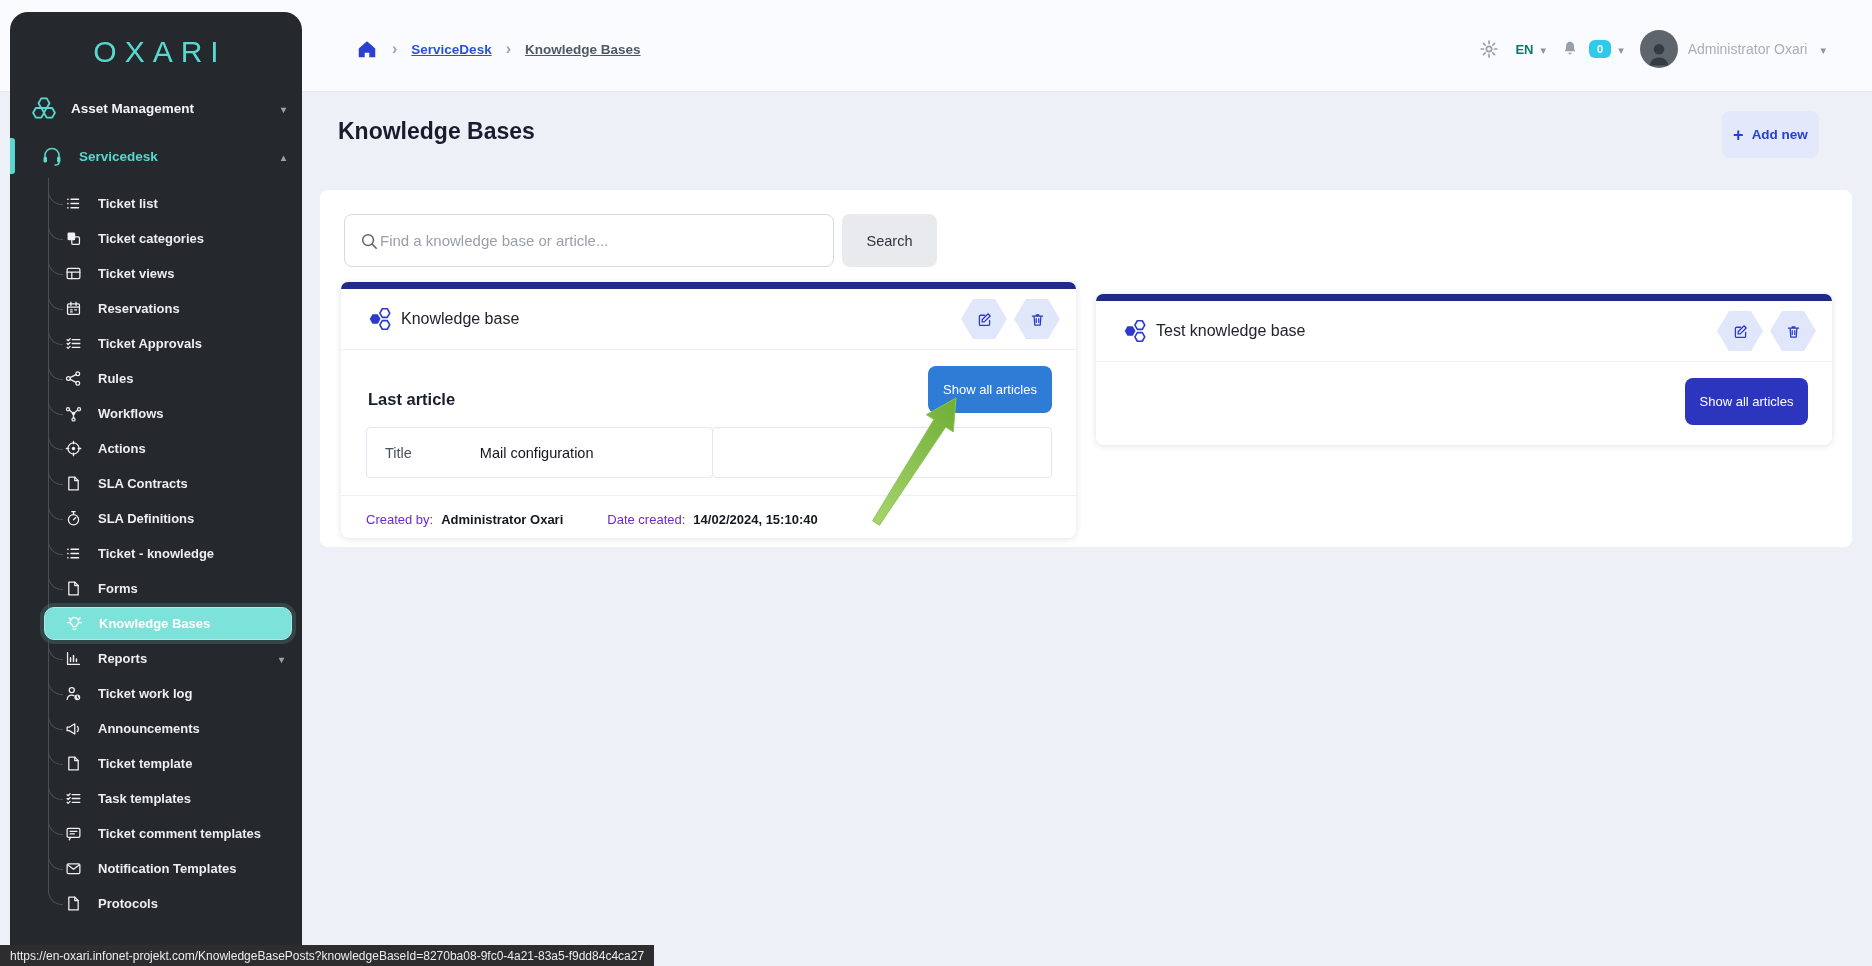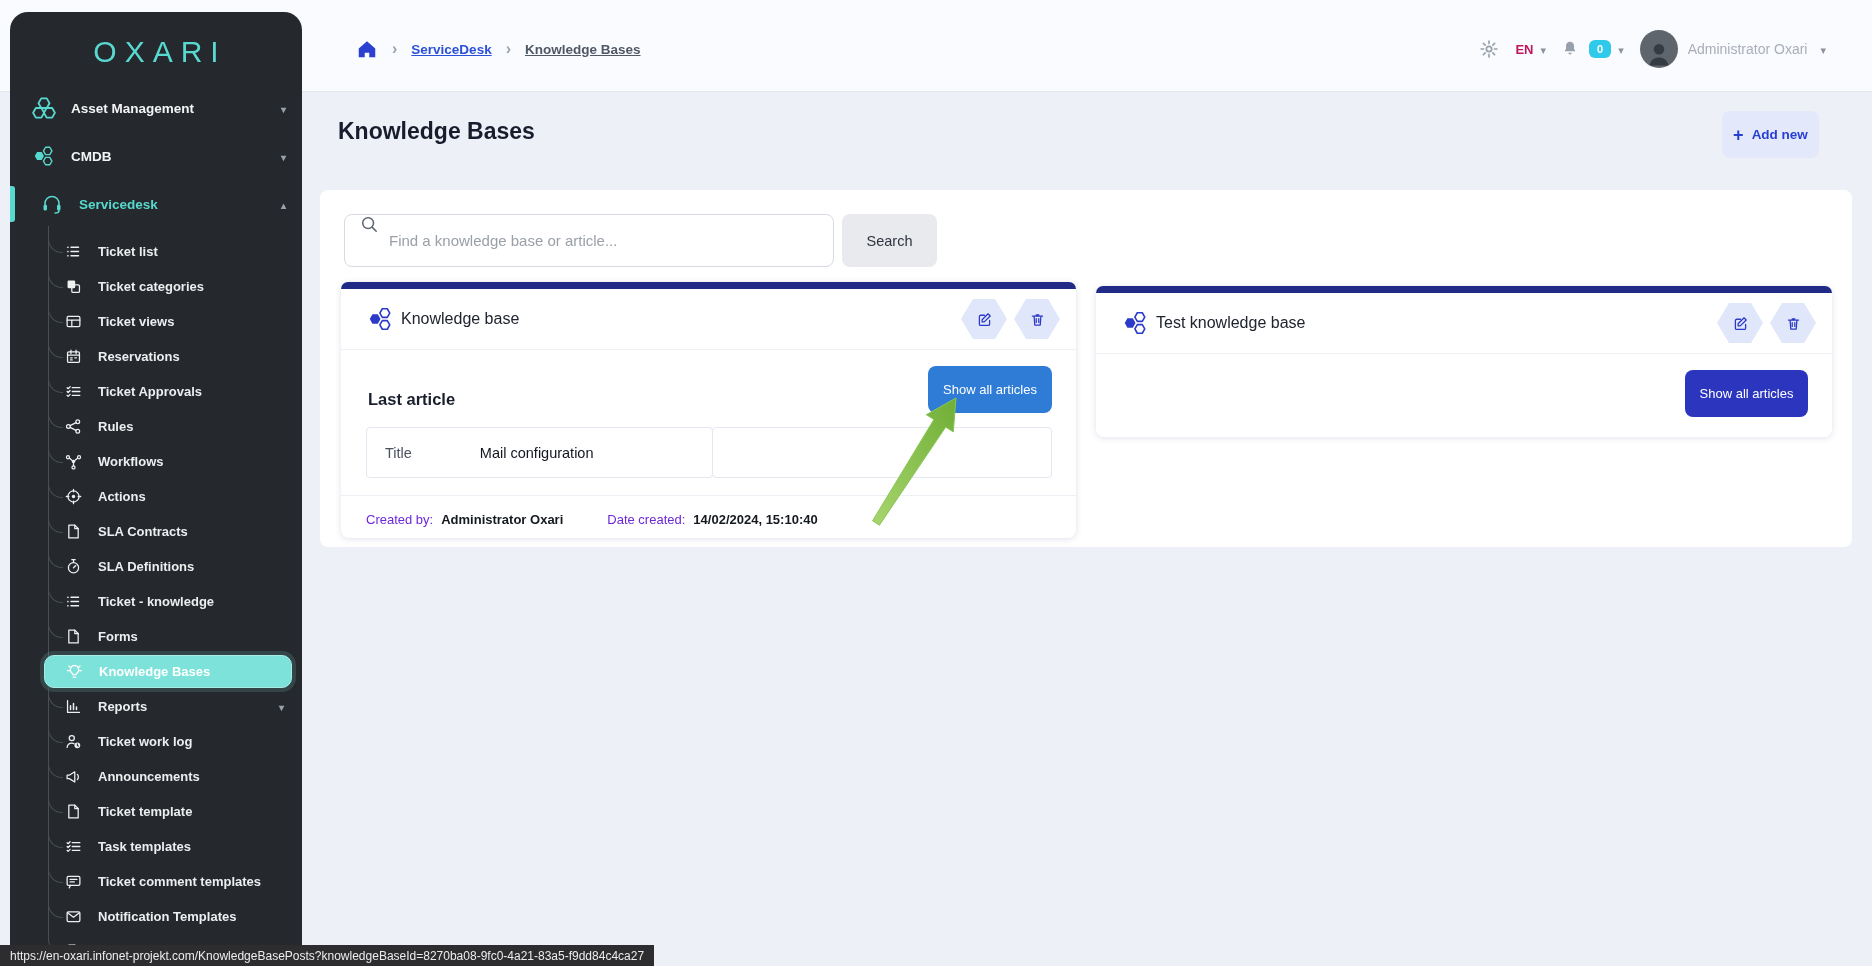--- a/index.html
+++ b/index.html
@@ -13,21 +13,21 @@
   .header-strip{position:absolute;left:0;top:0;right:0;height:92px;background:#fafbfe;border-bottom:1px solid #e4e6f0;}
   .breadcrumb{position:absolute;left:356px;top:36px;height:26px;display:flex;align-items:center;gap:14px;z-index:2;}
   .crumb-home{width:22px;height:22px;color:#2b3fd1;display:flex;cursor:pointer;}
   .crumb-home svg{width:22px;height:22px;}
   .sep::after{content:"\203A";color:#9aa3ad;font-size:16px;font-weight:700;}
   .crumb-link{color:#2b50d6;font-size:13.5px;font-weight:700;text-decoration:underline;cursor:pointer;}
   .crumb-current{color:#4e5866;font-size:13.5px;font-weight:700;text-decoration:underline;cursor:pointer;}
   .header-right{position:absolute;right:38px;top:28px;height:42px;display:flex;align-items:center;z-index:2;}
   .hicon{width:20px;height:20px;color:#98a0ab;display:flex;cursor:pointer;}
   .hicon svg{width:20px;height:20px;}
-  .lang{color:#be185d;font-size:13px;font-weight:600;margin-left:16px;}
+  .lang{color:#0f766e;font-size:13px;font-weight:600;margin-left:16px;}
   .caret::after{content:"\25BE";color:#8d939e;font-size:11px;}
   .caret{margin:0 8px 0 7px;cursor:pointer;}
   .bell-group{display:flex;align-items:center;margin-left:6px;}
   .badge{background:#2fc9ea;color:#fff;font-size:11px;font-weight:700;padding:3px 8px;border-radius:6px;margin-left:9px;}
   .user-group{display:flex;align-items:center;margin-left:8px;cursor:pointer;}
   .avatar{width:38px;height:38px;border-radius:50%;background:#5e656d;display:flex;align-items:flex-end;justify-content:center;overflow:hidden;}
   .avatar svg{width:30px;height:30px;color:#343b42;}
   .username{color:#a9aeb8;font-size:14px;margin:0 6px 0 10px;}
   
   .page-title{position:absolute;left:338px;top:118px;font-size:23px;font-weight:800;color:#181d2e;z-index:2;}
@@ -50,29 +50,29 @@
   .child::before{content:"";position:absolute;left:38px;top:-3px;width:14px;height:21px;border-left:1px solid #4a4f54;border-bottom:1px solid #4a4f54;border-bottom-left-radius:14px;}
   .child .cicon{width:17px;height:17px;color:#eef0f1;display:flex;flex:none;}
   .child .cicon svg{width:17px;height:17px;}
   .child .chev-down{margin-left:auto;margin-right:18px;}
   .child .chev-down::after{content:"\25BE";color:#9aa1a8;font-size:10px;}
   .child.active{background:#7de2d9;border:1px solid #a8ece5;border-radius:10px;margin:1px 10px 1px 34px;padding-left:21px;height:33px;color:#fff;box-shadow:0 0 0 4px rgba(125,226,217,.16);}
   .child.active::before{display:none;}
   .child.active .cicon{color:#fff;}
   
   .panel{position:absolute;left:320px;top:190px;width:1532px;height:357px;background:#fff;border-radius:8px;z-index:1;}
-  .search-box{position:absolute;left:24px;top:24px;width:490px;height:53px;border:1px solid #d7dae2;border-radius:8px;display:flex;padding:0 15px;gap:11px;background:#fff;}
+  .search-box{position:absolute;left:24px;top:24px;width:490px;height:53px;border:1px solid #d7dae2;border-radius:8px;display:flex;align-items:center;padding:0 15px;gap:2px;background:#fff;}
   .search-box svg{width:18px;height:18px;color:#5f6670;flex:none;}
   .search-box input{border:none;outline:none;font-size:15px;color:#333;width:100%;font-family:inherit;background:transparent;}
   .search-box input::placeholder{color:#9aa0a8;}
   .search-btn{position:absolute;left:522px;top:24px;width:95px;height:53px;background:#e9eaee;border:none;border-radius:8px;font-size:14.5px;color:#2e343d;font-family:inherit;cursor:pointer;}
   
   .card{position:absolute;background:#fff;border-radius:8px;box-shadow:0 1px 6px rgba(45,60,120,.15);}
   .card1{left:21px;top:92px;width:735px;height:256px;}
-  .card2{left:776px;top:96px;width:736px;height:151px;}
+  .card2{left:776px;top:104px;width:736px;height:151px;}
   .card-top{height:7px;background:#1f2b86;border-radius:8px 8px 0 0;}
   .card-head{height:61px;display:flex;align-items:center;padding:0 16px 0 27px;border-bottom:1px solid #eef0f6;}
   .kb-icon{width:25px;height:28px;color:#2b3ac7;display:flex;flex:none;}
   .kb-icon svg{width:25px;height:28px;}
   .card-title{margin-left:8px;font-size:16px;color:#20242f;font-weight:500;}
   .card-actions{margin-left:auto;display:flex;gap:7px;}
   .hex-btn{width:46px;height:40px;background:#e1e7fa;border:none;clip-path:polygon(26% 0,74% 0,100% 50%,74% 100%,26% 100%,0 50%);display:flex;align-items:center;justify-content:center;color:#2b3ac7;cursor:pointer;}
   .hex-btn svg{width:17px;height:17px;}
   .cbody{position:relative;}
   .card1 .cbody{height:188px;}
@@ -159,31 +159,20 @@
       <span class="ticon">
           <svg viewBox="0 0 20 20" fill="none" stroke="currentColor" stroke-width="1.5" stroke-linecap="round" stroke-linejoin="round">
             <polygon points="5.4,6 7.7,2 12.3,2 14.6,6 12.3,10 7.7,10"></polygon>
             <polygon points="0.9,14 3.2,10 7.8,10 10.1,14 7.8,18 3.2,18"></polygon>
             <polygon points="9.9,14 12.2,10 16.8,10 19.1,14 16.8,18 12.2,18"></polygon>
           </svg>
         </span>
       <span>Asset Management</span>
       <span class="chev-down"></span>
     </div>
-    <div class="top-item">
-      <span class="ticon">
-          <svg viewBox="0 0 22 26" fill="none" stroke="currentColor" stroke-width="1.5" stroke-linecap="round" stroke-linejoin="round">
-            <polygon points="1,13 3.5,8.7 8.5,8.7 11,13 8.5,17.3 3.5,17.3" fill="currentColor" stroke="none"></polygon>
-            <polygon points="10.4,7.5 12.7,3.5 17.3,3.5 19.6,7.5 17.3,11.5 12.7,11.5"></polygon>
-            <polygon points="10.4,18.5 12.7,14.5 17.3,14.5 19.6,18.5 17.3,22.5 12.7,22.5"></polygon>
-          </svg>
-        </span>
-      <span>CMDB</span>
-      <span class="chev-down"></span>
-    </div>
     <div class="top-item servicedesk">
       <span class="active-bar"></span>
       <span class="ticon">
           <svg viewBox="0 0 24 24" fill="none" stroke="currentColor" stroke-width="1.5" stroke-linecap="round" stroke-linejoin="round">
             <path d="M5 14v-2.5a7 7 0 0 1 14 0V14"></path>
             <rect x="3.5" y="12.5" width="3.5" height="6" rx="1.5" fill="currentColor" stroke="none"></rect>
             <rect x="17" y="12.5" width="3.5" height="6" rx="1.5" fill="currentColor" stroke="none"></rect>
             <path d="M19 18.5c0 1.5-2 2.5-4 2.5"></path>
           </svg>
         </span>

